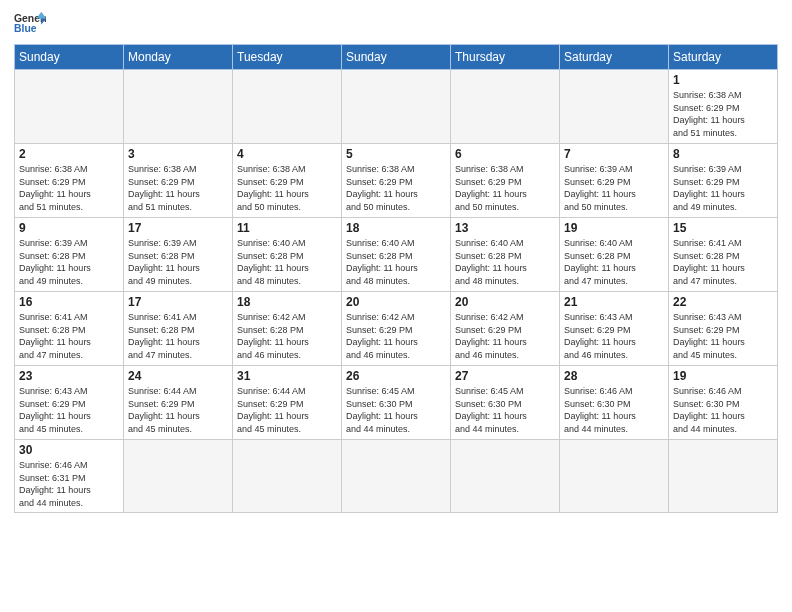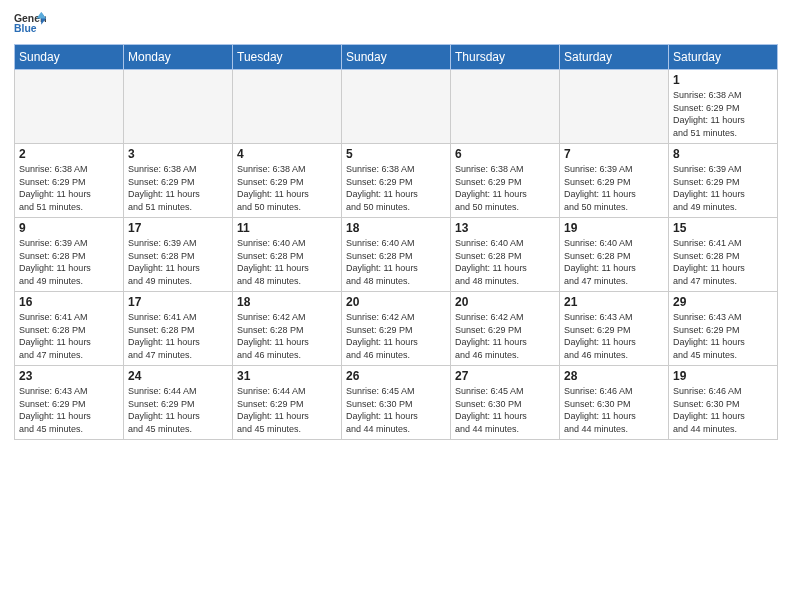--- a/index.html
+++ b/index.html
@@ -273,21 +273,21 @@
 and 46 minutes.</div>
           </td>
           <td>
             <span class="day-number">21</span>
             <div class="day-info" style="white-space: pre-line;">Sunrise: 6:43 AM
 Sunset: 6:29 PM
 Daylight: 11 hours
 and 46 minutes.</div>
           </td>
           <td>
-            <span class="day-number">29</span>
+            <span class="day-number">22</span>
             <div class="day-info" style="white-space: pre-line;">Sunrise: 6:43 AM
 Sunset: 6:29 PM
 Daylight: 11 hours
 and 45 minutes.</div>
           </td>
         </tr>
         <tr>
           <td>
             <span class="day-number">23</span>
             <div class="day-info" style="white-space: pre-line;">Sunrise: 6:43 AM
@@ -330,16 +330,31 @@
 Daylight: 11 hours
 and 44 minutes.</div>
           </td>
           <td>
             <span class="day-number">19</span>
             <div class="day-info" style="white-space: pre-line;">Sunrise: 6:46 AM
 Sunset: 6:30 PM
 Daylight: 11 hours
 and 44 minutes.</div>
           </td>
+        </tr>
+        <tr class="last-row">
+          <td>
+            <span class="day-number">30</span>
+            <div class="day-info" style="white-space: pre-line;">Sunrise: 6:46 AM
+Sunset: 6:31 PM
+Daylight: 11 hours
+and 44 minutes.</div>
+          </td>
+          <td class="empty"></td>
+          <td class="empty"></td>
+          <td class="empty"></td>
+          <td class="empty"></td>
+          <td class="empty"></td>
+          <td class="empty"></td>
         </tr>
       </tbody>
   </table>
 </div>
 
 </body></html>

